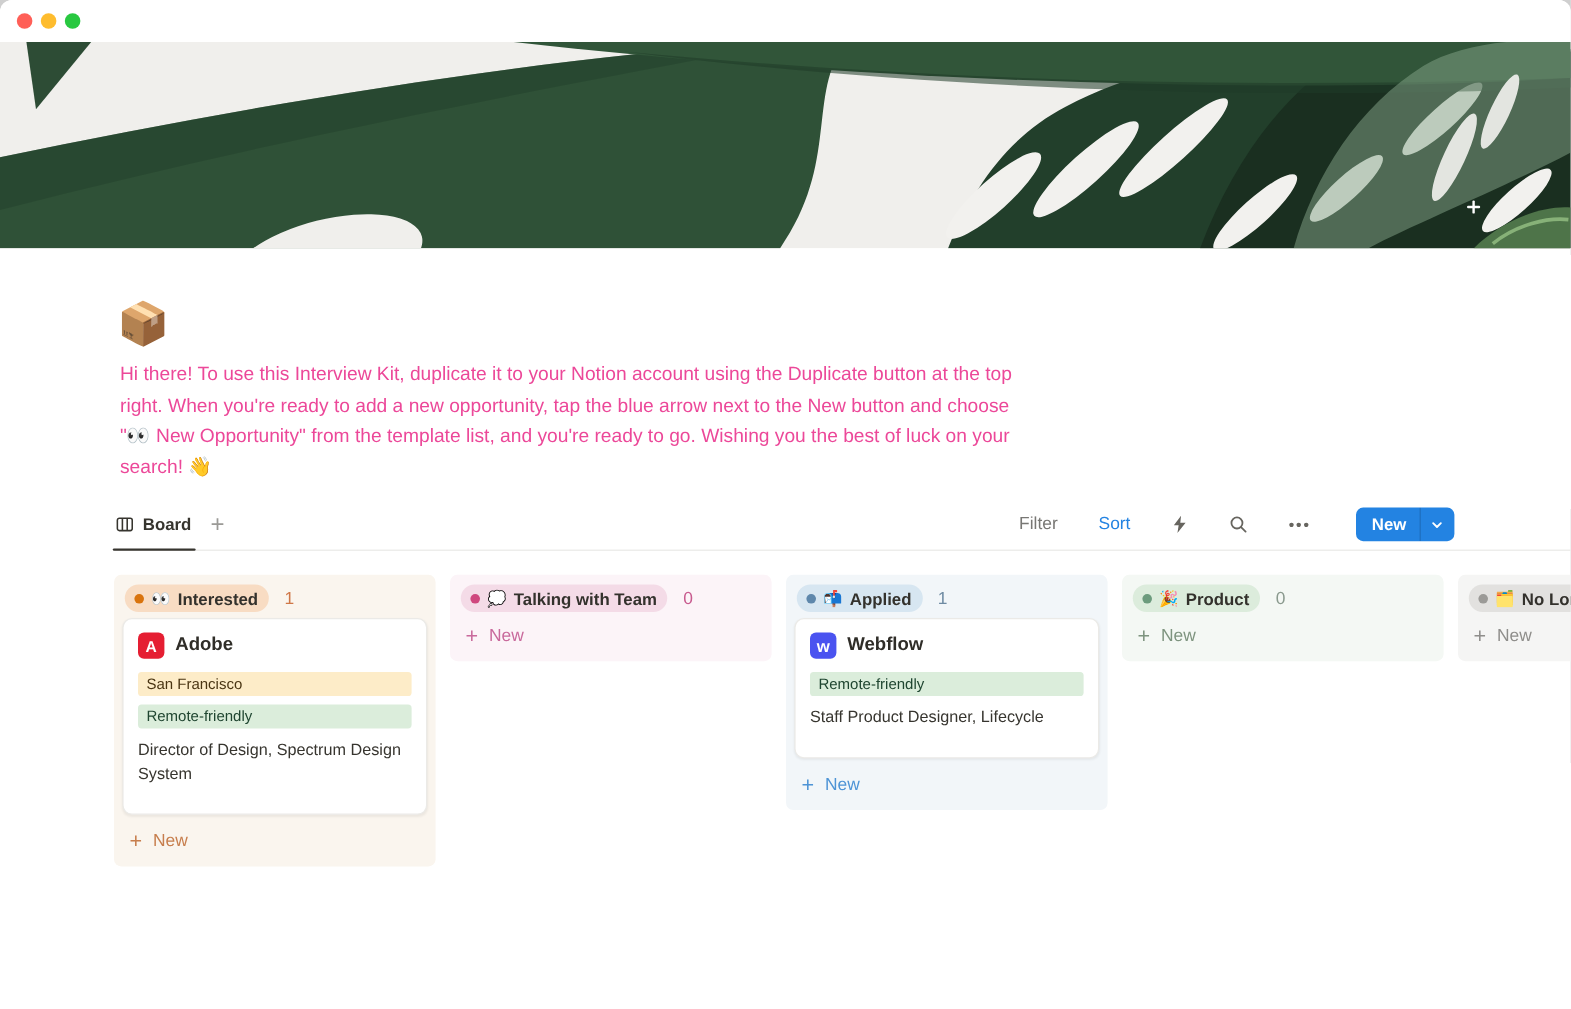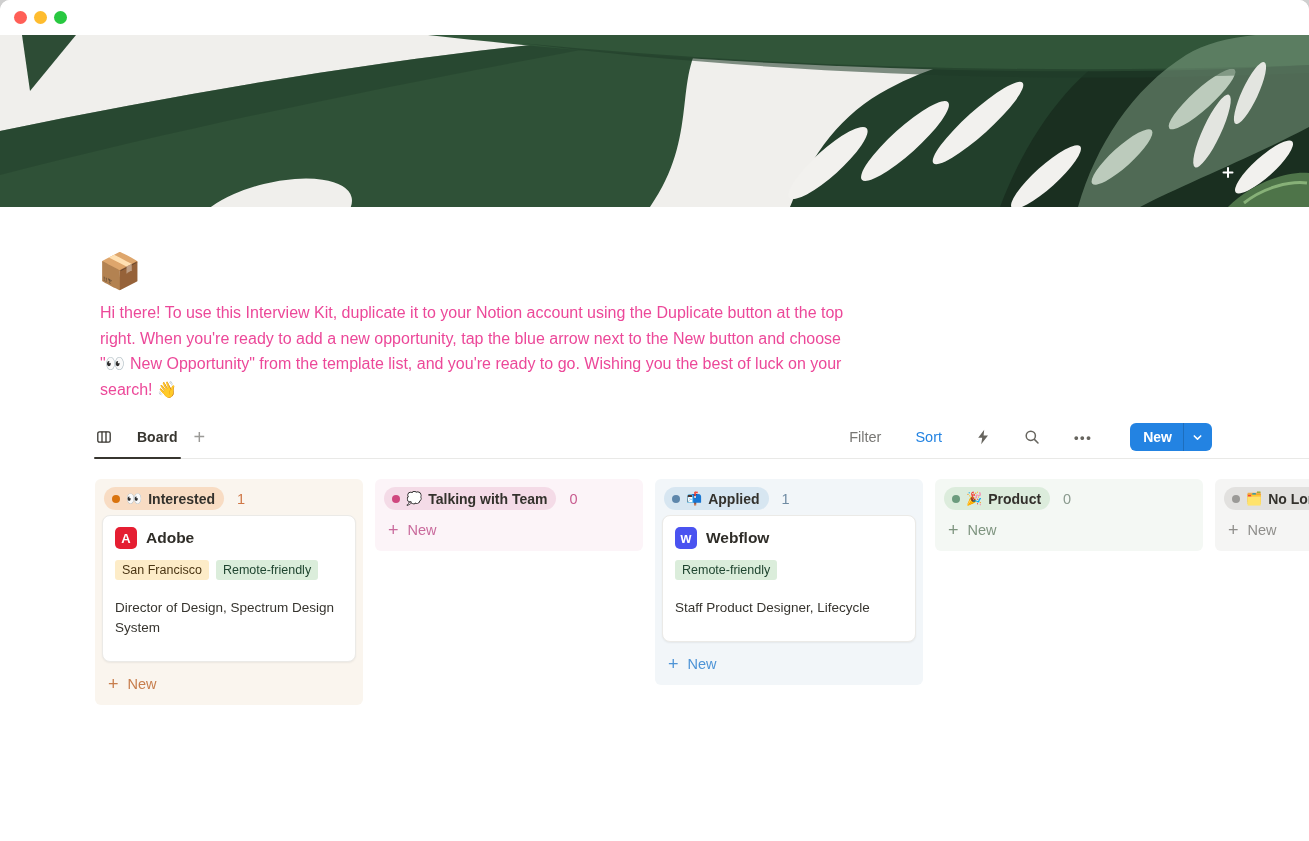--- a/index.html
+++ b/index.html
@@ -23,21 +23,21 @@
   
   .title-row{display:flex;align-items:center;gap:13px;margin:46px 0 12px 98px;}
   .page-emoji{font-size:35px;line-height:1;}
   h1{font-size:33px;font-weight:700;margin:0;letter-spacing:-.3px;color:#34322e;}
   .desc{margin:0 0 0 100px;max-width:766px;font-size:16px;line-height:1.6;color:#ec4899;}
 
   
   .toolbar{margin:14px 0 0 96px;height:42px;display:flex;align-items:center;justify-content:space-between;
            border-bottom:1px solid #e9e9e7;padding-right:97px;}
   .toolbar-left{display:flex;align-items:center;height:100%;}
-  .tab{position:relative;display:flex;align-items:center;gap:25px;height:100%;font-size:14px;font-weight:600;color:#37352f;cursor:pointer;text-align:right;}
+  .tab{position:relative;display:flex;align-items:center;gap:7px;height:100%;font-size:14px;font-weight:600;color:#37352f;cursor:pointer;text-align:right;}
   .tab::after{content:"";position:absolute;left:-2px;right:-4px;bottom:-1px;height:2px;background:#37352f;border-radius:1px;}
   .add-view{color:#9b9a97;font-size:20px;font-weight:400;margin-left:16px;cursor:pointer;line-height:1;}
   .controls{display:flex;align-items:center;gap:34px;font-size:14.5px;}
   .ctl-filter{color:#787774;cursor:pointer;}
   .ctl-sort{color:#2383e2;cursor:pointer;}
   .icon-btn{display:flex;align-items:center;cursor:pointer;}
   .more{color:#67655f;font-size:13px;font-weight:700;letter-spacing:1.5px;cursor:pointer;}
   .new-btn{display:flex;align-items:stretch;background:#2383e2;color:#fff;border-radius:6px;height:28px;overflow:hidden;cursor:pointer;margin-left:4px;}
   .new-btn .label{display:flex;align-items:center;padding:0 11px 0 13px;font-size:14px;font-weight:600;}
   .new-btn .divider{width:1px;background:rgba(0,0,0,.16);}
@@ -53,21 +53,21 @@
   .dot{width:8px;height:8px;border-radius:50%;flex:none;}
   .pill .emo{font-size:13px;line-height:1;}
   .count{margin-left:13px;font-size:14.5px;}
   .card{background:#fff;border-radius:8px;border:1px solid #ebeae7;box-shadow:0 1px 2px rgba(15,15,15,.06);
         padding:11px 12px 13px;margin:3px 2px 7px;cursor:pointer;}
   .card-head{display:flex;align-items:center;gap:9px;margin-bottom:11px;}
   .logo{width:22px;height:22px;border-radius:5px;display:flex;align-items:center;justify-content:center;
         font-weight:800;font-size:13px;flex:none;}
   .logo.wf{font-size:14px;text-transform:lowercase;}
   .company{font-size:15.5px;font-weight:700;color:#2f2d28;}
-  .tags{display:flex;gap:7px;flex-wrap:wrap;margin-bottom:18px;}
+  .tags{display:flex;gap:7px;flex-wrap:wrap;margin-bottom:8px;flex-direction:column;}
   .tag{height:20px;display:inline-flex;align-items:center;padding:0 7px;border-radius:3px;font-size:12.5px;white-space:nowrap;}
   .role{font-size:13.5px;line-height:1.45;margin-bottom:10px;color:#37352f;}
   .url{font-size:13.5px;line-height:1.45;color:#37352f;text-decoration:underline;
        text-decoration-color:rgba(55,53,47,.35);overflow-wrap:anywhere;cursor:pointer;}
   .new-row{display:flex;align-items:center;gap:9px;padding:6px 8px 5px;font-size:14.5px;cursor:pointer;}
   .new-row .plus{font-size:18px;line-height:1;font-weight:400;}
 </style>
 </head>
 <body>
 

